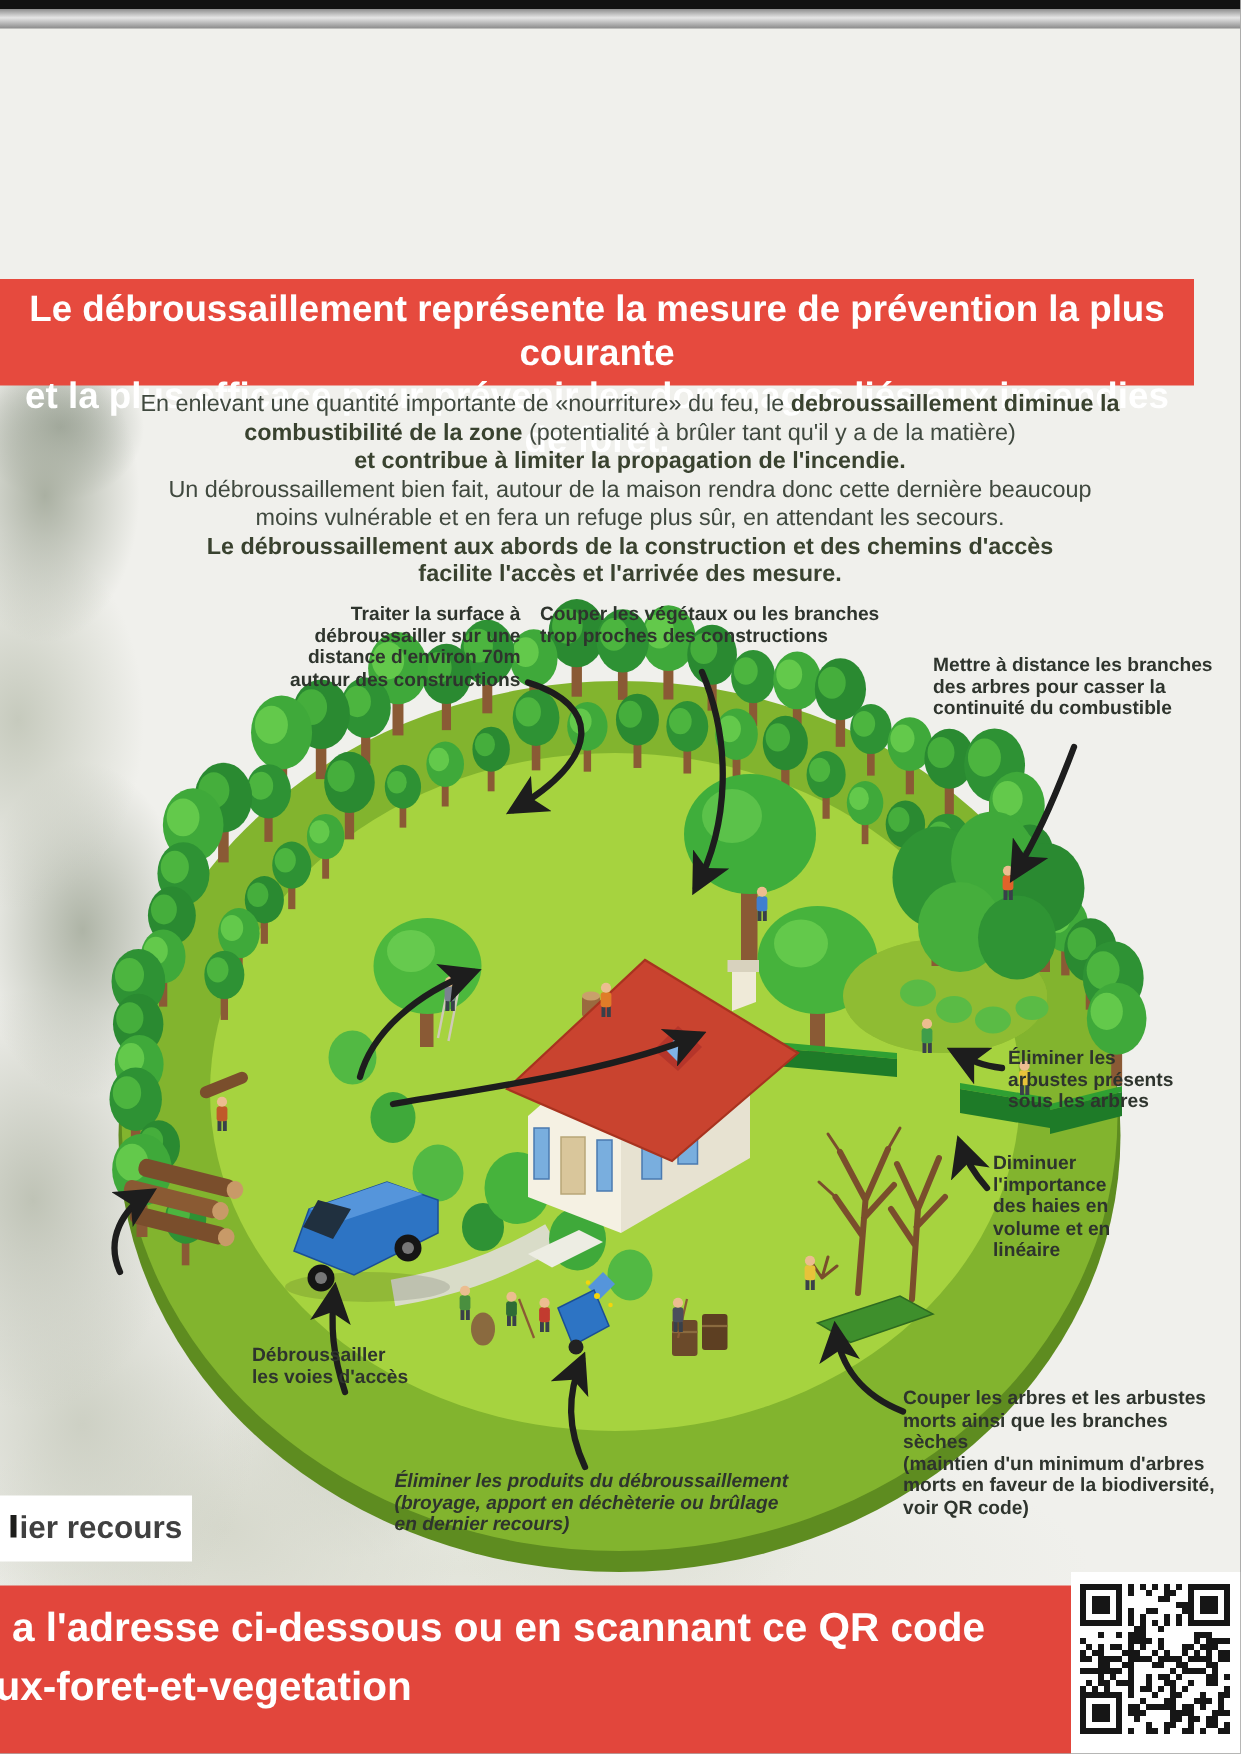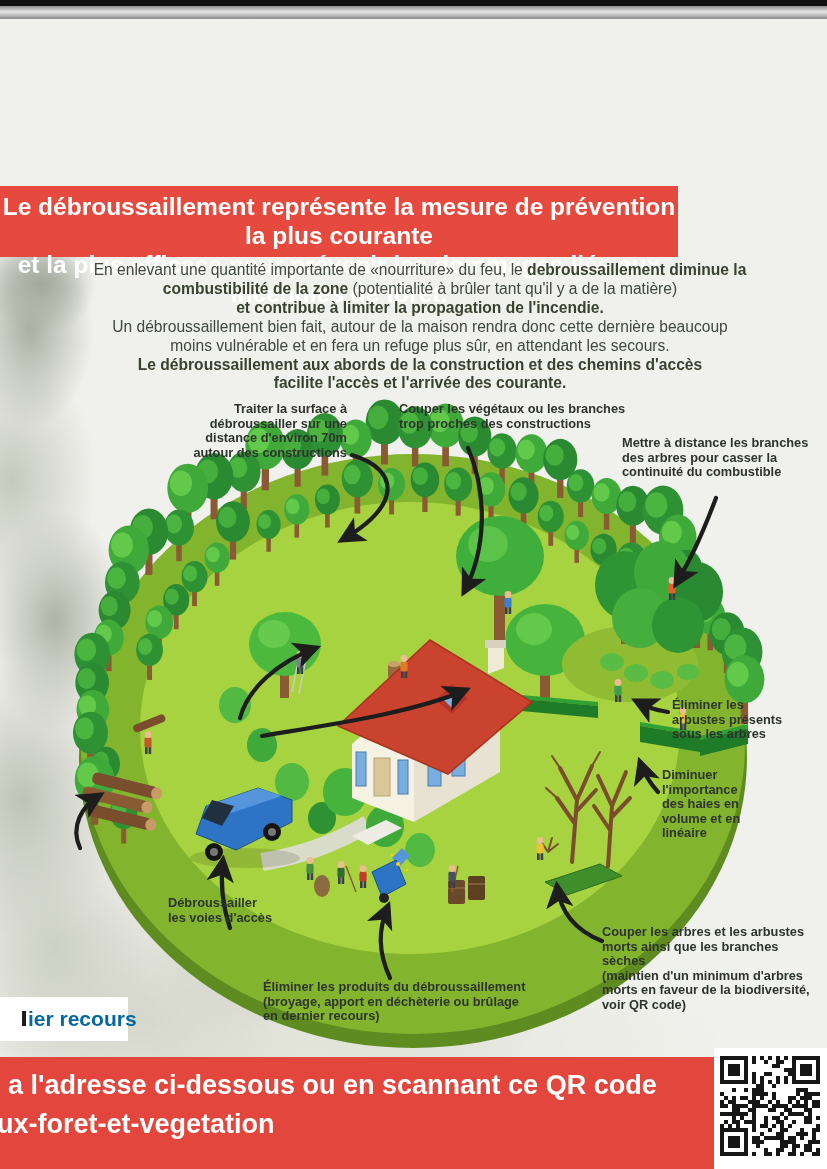--- a/index.html
+++ b/index.html
@@ -21,40 +21,40 @@
   .strip-silver{position:absolute;top:6px;left:0;width:827px;height:13px;
     background:linear-gradient(180deg,#8e8e8e 0%,#e6e6e6 45%,#8a8a8a 100%);}
   .yellow-band{position:absolute;top:19px;left:0;width:772px;height:167px;
     background:#F6D50A;border-left:7px solid #141414;box-sizing:border-box;}
   .title-line{position:absolute;white-space:nowrap;font-weight:bold;color:#1d1d1b;
     font-size:92px;line-height:92px;letter-spacing:-2px;
     transform:scaleX(.70);transform-origin:0 0;}
   .t1{left:8px;top:8px;}
   .t2{left:8px;top:90px;}
   .hl{background:#DCE5C6;padding:6px 16px 12px 10px;}
-  .red-band{position:absolute;top:186px;left:0;width:678px;height:71px;background:#E64A3E;
+  .red-band{position:absolute;top:186px;left:0;width:796px;height:71px;background:#E64A3E;
     color:#fff;font-weight:bold;font-size:24.5px;line-height:29px;text-align:center;
     padding-top:6px;box-sizing:border-box;}
   .intro{position:absolute;top:261px;left:86px;width:668px;text-align:center;
     color:#40493f;font-size:15.6px;line-height:18.9px;}
   .intro b{color:#39422f;margin-top:14px;}
   .illu-svg{position:absolute;left:0;top:392px;}
   .callout{position:absolute;font-size:12.8px;font-weight:bold;color:#2e342d;
     line-height:1.14;white-space:pre-line;}
   .co-traiter{left:145px;top:402px;width:202px;text-align:right;}
-  .co-couper{left:360px;top:402px;width:260px;margin-left:39px;}
+  .co-couper{left:360px;top:402px;width:260px;}
   .co-mettre{left:622px;top:436px;width:215px;}
   .co-arbustes{left:672px;top:698px;width:135px;}
   .co-diminuer{left:662px;top:768px;width:125px;}
   .co-eloigner{left:58px;top:850px;width:135px;}
   .co-voies{left:168px;top:896px;width:165px;}
-  .co-produits{left:263px;top:980px;width:335px;}
+  .co-produits{left:263px;top:980px;width:335px;font-style:italic;}
   .co-morts{left:602px;top:925px;width:238px;}
   .white-box{position:absolute;left:0;top:997px;width:128px;height:44px;background:#fff;
-    color:#0369a1;font-size:21px;font-weight:bold;line-height:44px;padding-left:22px;
+    color:#404040;font-size:21px;font-weight:bold;line-height:44px;padding-left:7px;
     box-sizing:border-box;white-space:nowrap;}
   .stub{display:inline-block;width:4px;height:15px;background:#1d1d1b;margin-right:2px;}
   .bottom-band{position:absolute;left:0;top:1057px;width:714px;height:130px;background:#E2463C;
     color:#fff;font-weight:bold;}
   .bb1{position:absolute;left:8px;top:13px;font-size:27px;}
   .bb2{position:absolute;left:-3px;top:52px;font-size:27px;}
   .credit{position:absolute;right:6px;bottom:7px;font-size:6.5px;font-weight:normal;color:#f3c3bc;}
   .qr-wrap{position:absolute;left:714px;top:1048px;width:113px;height:121px;background:#fff;}
   .qr-wrap svg{position:absolute;left:4px;top:6px;}
 </style>
@@ -72,21 +72,21 @@
     <div>et la plus efficace pour prévenir les dommages liés aux incendies de fôret.</div>
   </div>
 
   <div class="intro">
     <div class="iline"><span>En enlevant une quantité importante de «nourriture» du feu, le </span><b>debroussaillement diminue la</b></div>
     <div class="iline"><b>combustibilité de la zone</b><span> (potentialité à brûler tant qu'il y a de la matière)</span></div>
     <div class="iline"><b>et contribue à limiter la propagation de l'incendie.</b></div>
     <div class="iline"><span>Un débroussaillement bien fait, autour de la maison rendra donc cette dernière beaucoup</span></div>
     <div class="iline"><span>moins vulnérable et en fera un refuge plus sûr, en attendant les secours.</span></div>
     <div class="iline"><b>Le débroussaillement aux abords de la construction et des chemins d'accès</b></div>
-    <div class="iline"><b>facilite l'accès et l'arrivée des courante.</b></div>
+    <div class="iline"><b>facilite l'accès et l'arrivée des mesure.</b></div>
   </div>
 
   <svg class="illu-svg" width="827" height="668" viewBox="0 392 827 668">
     <defs>
       <marker id="ah" viewBox="0 0 10 10" refX="8" refY="5" markerWidth="6.5" markerHeight="6.5" orient="auto-start-reverse">
         <path d="M0,0L10,5L0,10L2.5,5z" fill="#1d1d1d"></path>
       </marker>
     </defs>
 
     <g>

